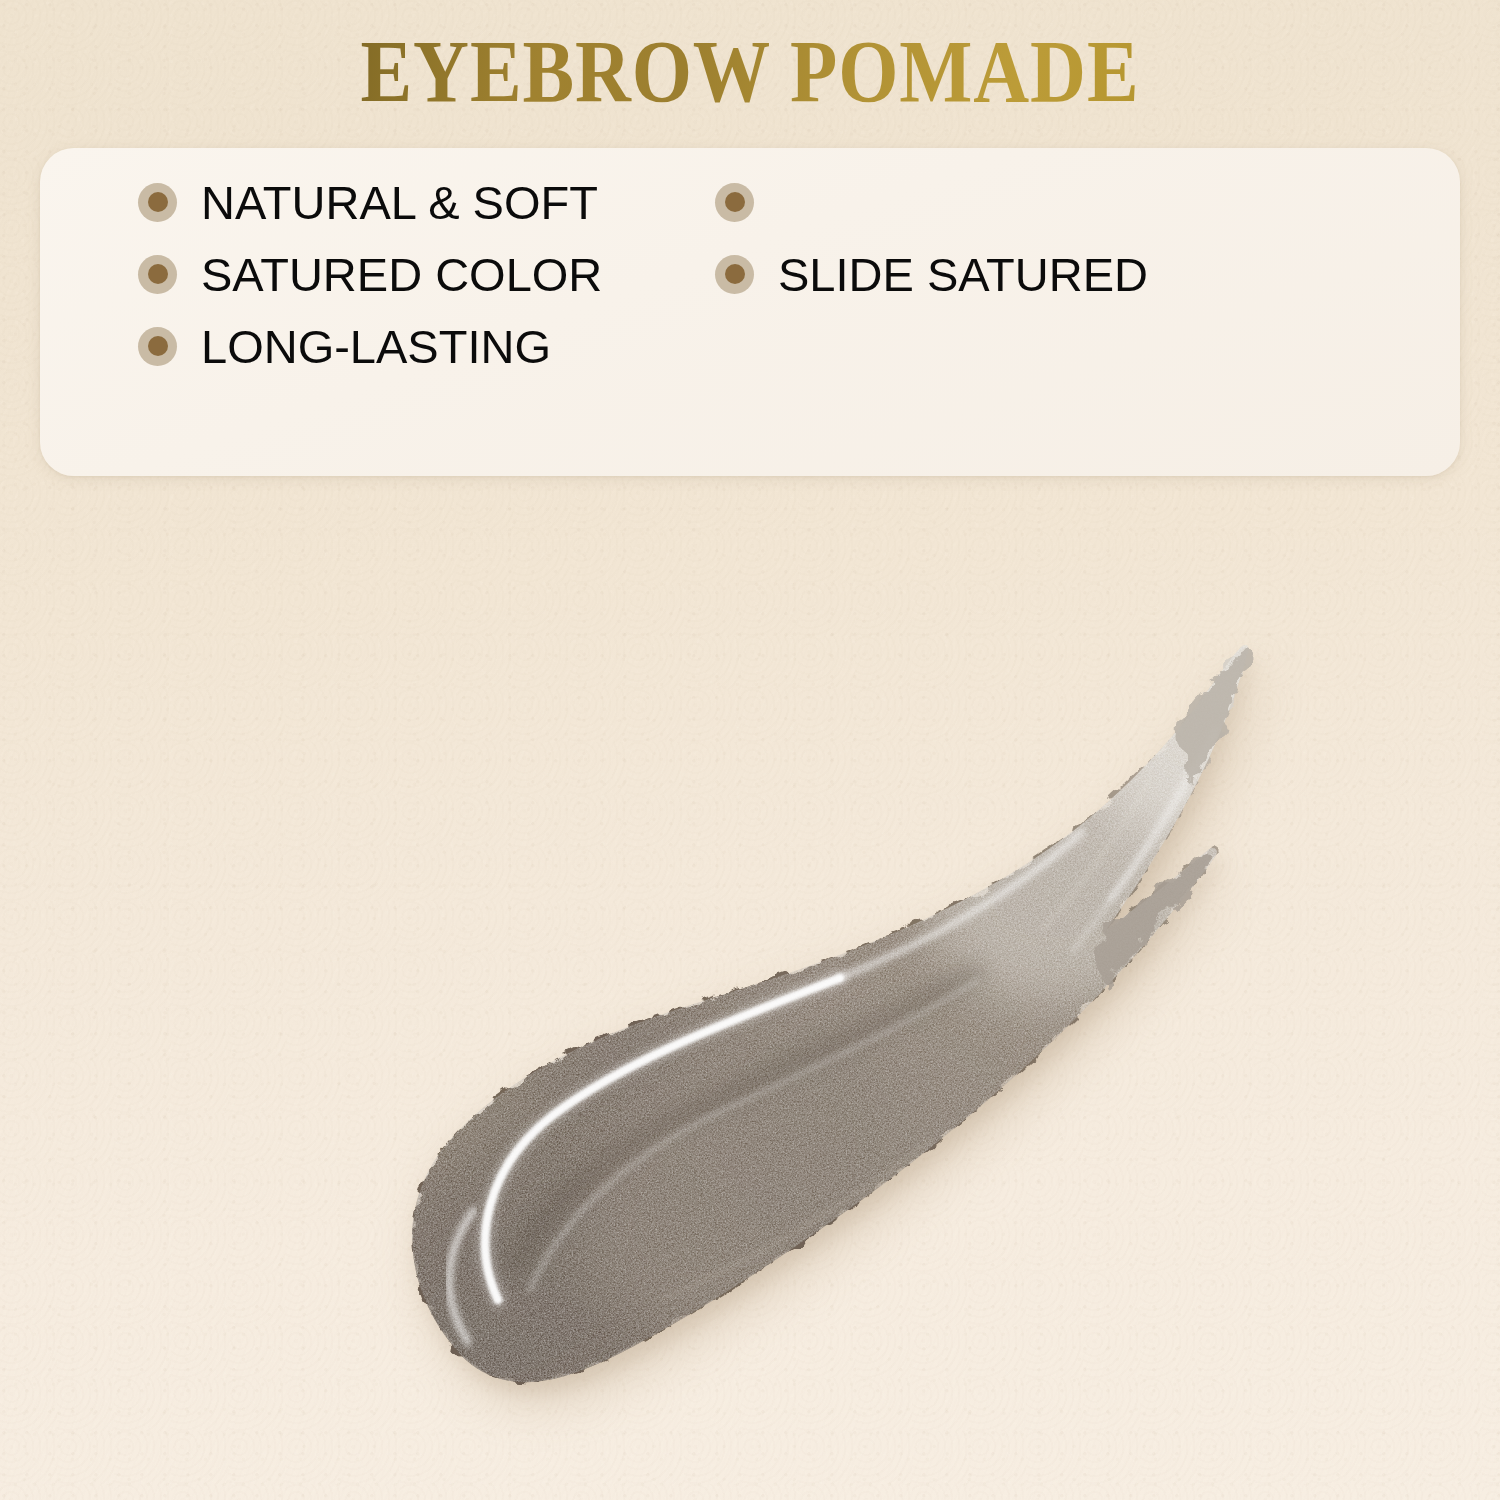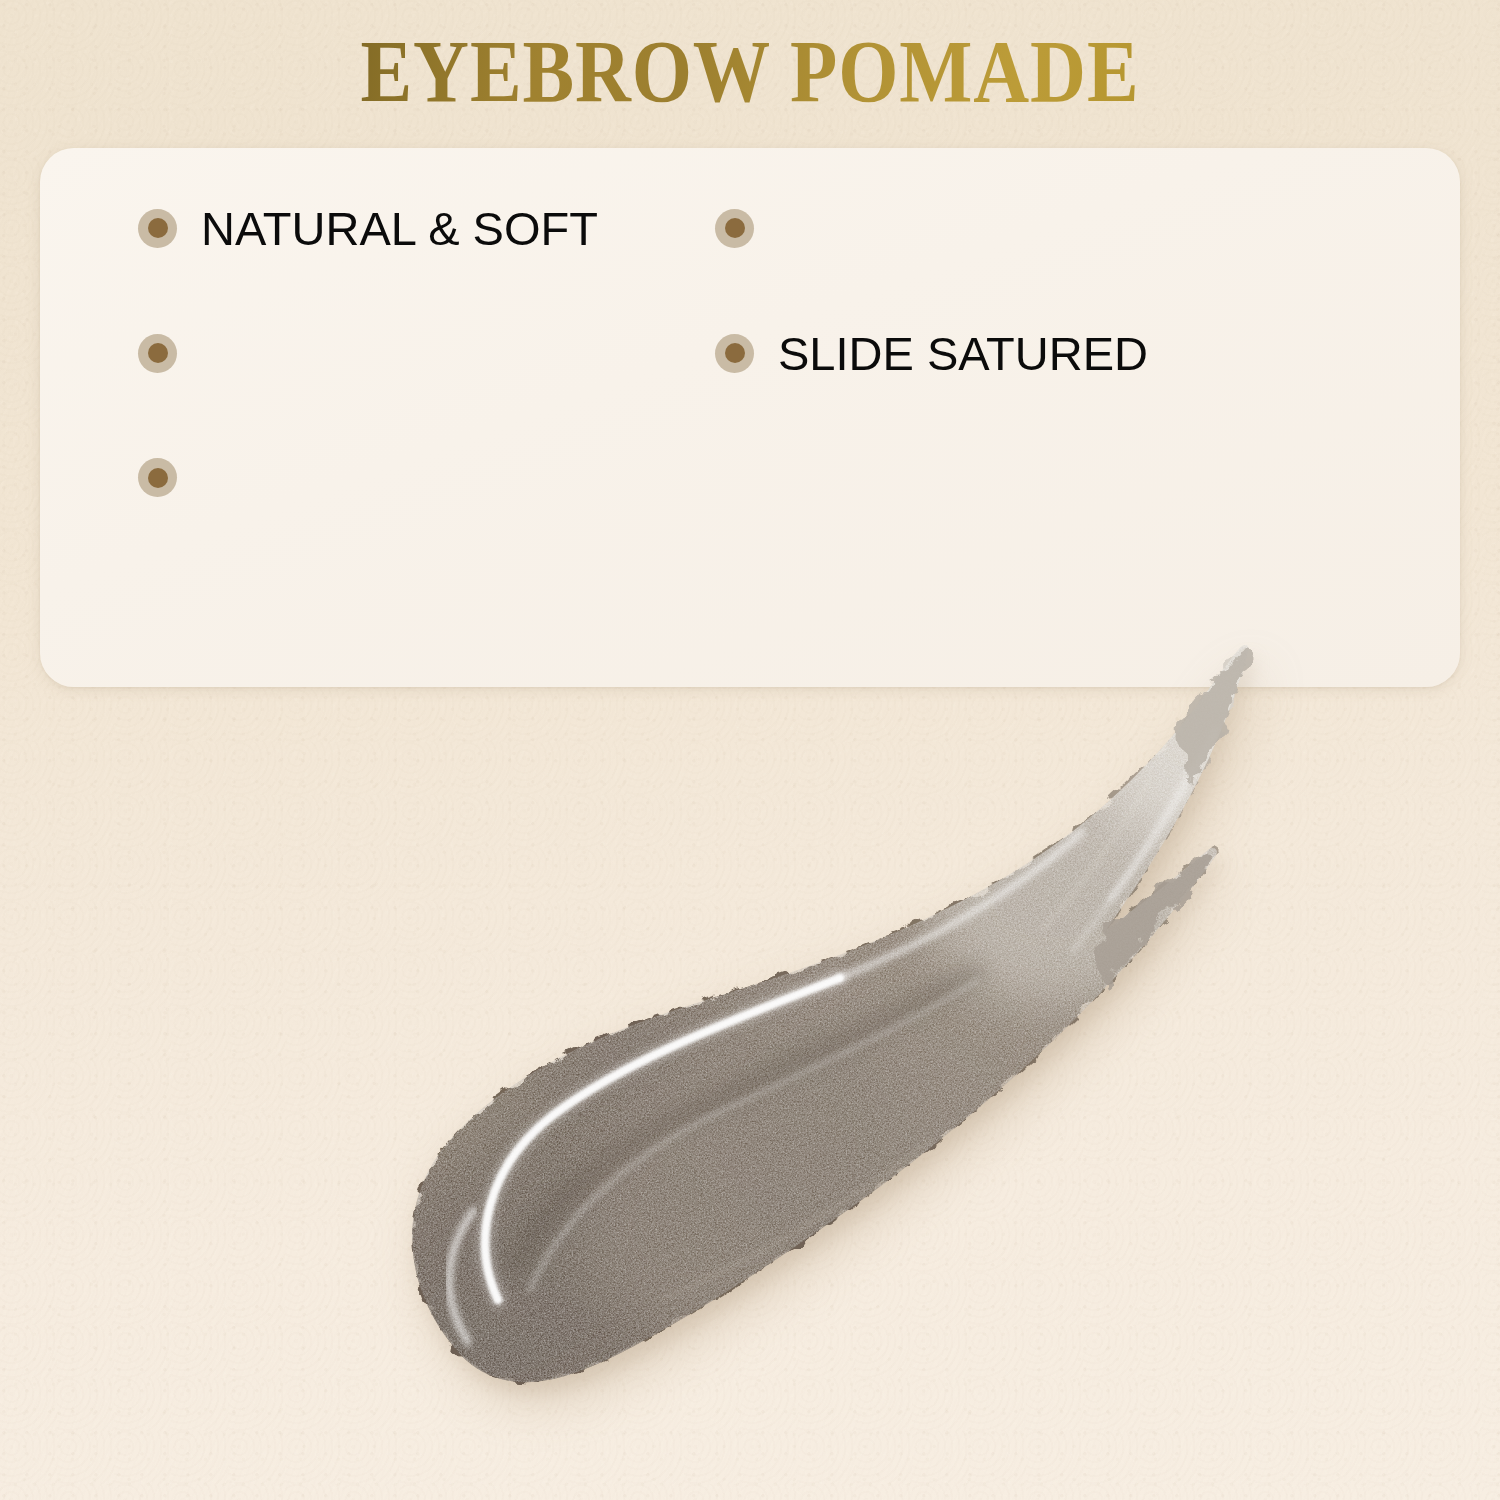--- a/index.html
+++ b/index.html
@@ -82,21 +82,21 @@
   #title::after {
     content:"";
     position:absolute; left:0; right:0; top:0; height:38%;
     pointer-events:none;
   }
 
   
   #features-card {
     position:absolute;
     left:40px; top:148px;
-    width:1420px; height:539px;
+    width:1420px; height:328px;
     background:linear-gradient(160deg,#faf5ee 0%, #f8f2ea 42%, #f6efe6 100%);
     border-radius:34px;
     box-shadow:
       0 3px 14px rgba(150,125,95,.14),
       0 1px 3px rgba(150,125,95,.10);
   }
 
   .feature-grid {
     position:absolute; inset:0;
     display:grid;
@@ -167,33 +167,35 @@
       <div class="feature-item col-right">
         <span class="bullet">
             <span class="dot"></span>
           </span>
       </div>
 
       <div class="feature-item col-left">
         <span class="bullet">
             <span class="dot"></span>
           </span>
+        <span class="feature-label">SATURED COLOR</span>
       </div>
       <div class="feature-item col-right">
         <span class="bullet">
             <span class="dot"></span>
           </span>
         <span class="feature-label">SLIDE SATURED</span>
       </div>
 
 
       <div class="feature-item col-left">
         <span class="bullet">
             <span class="dot"></span>
           </span>
+        <span class="feature-label">LONG-LASTING</span>
       </div>
 
     </div>
   </div>
 
   <div id="swatch-wrap">
     <svg viewBox="0 0 1090 900" xmlns="http://www.w3.org/2000/svg">
       <defs>
 
         <linearGradient id="bodyGrad" x1="0.08" y1="0.92" x2="0.95" y2="0.06">

